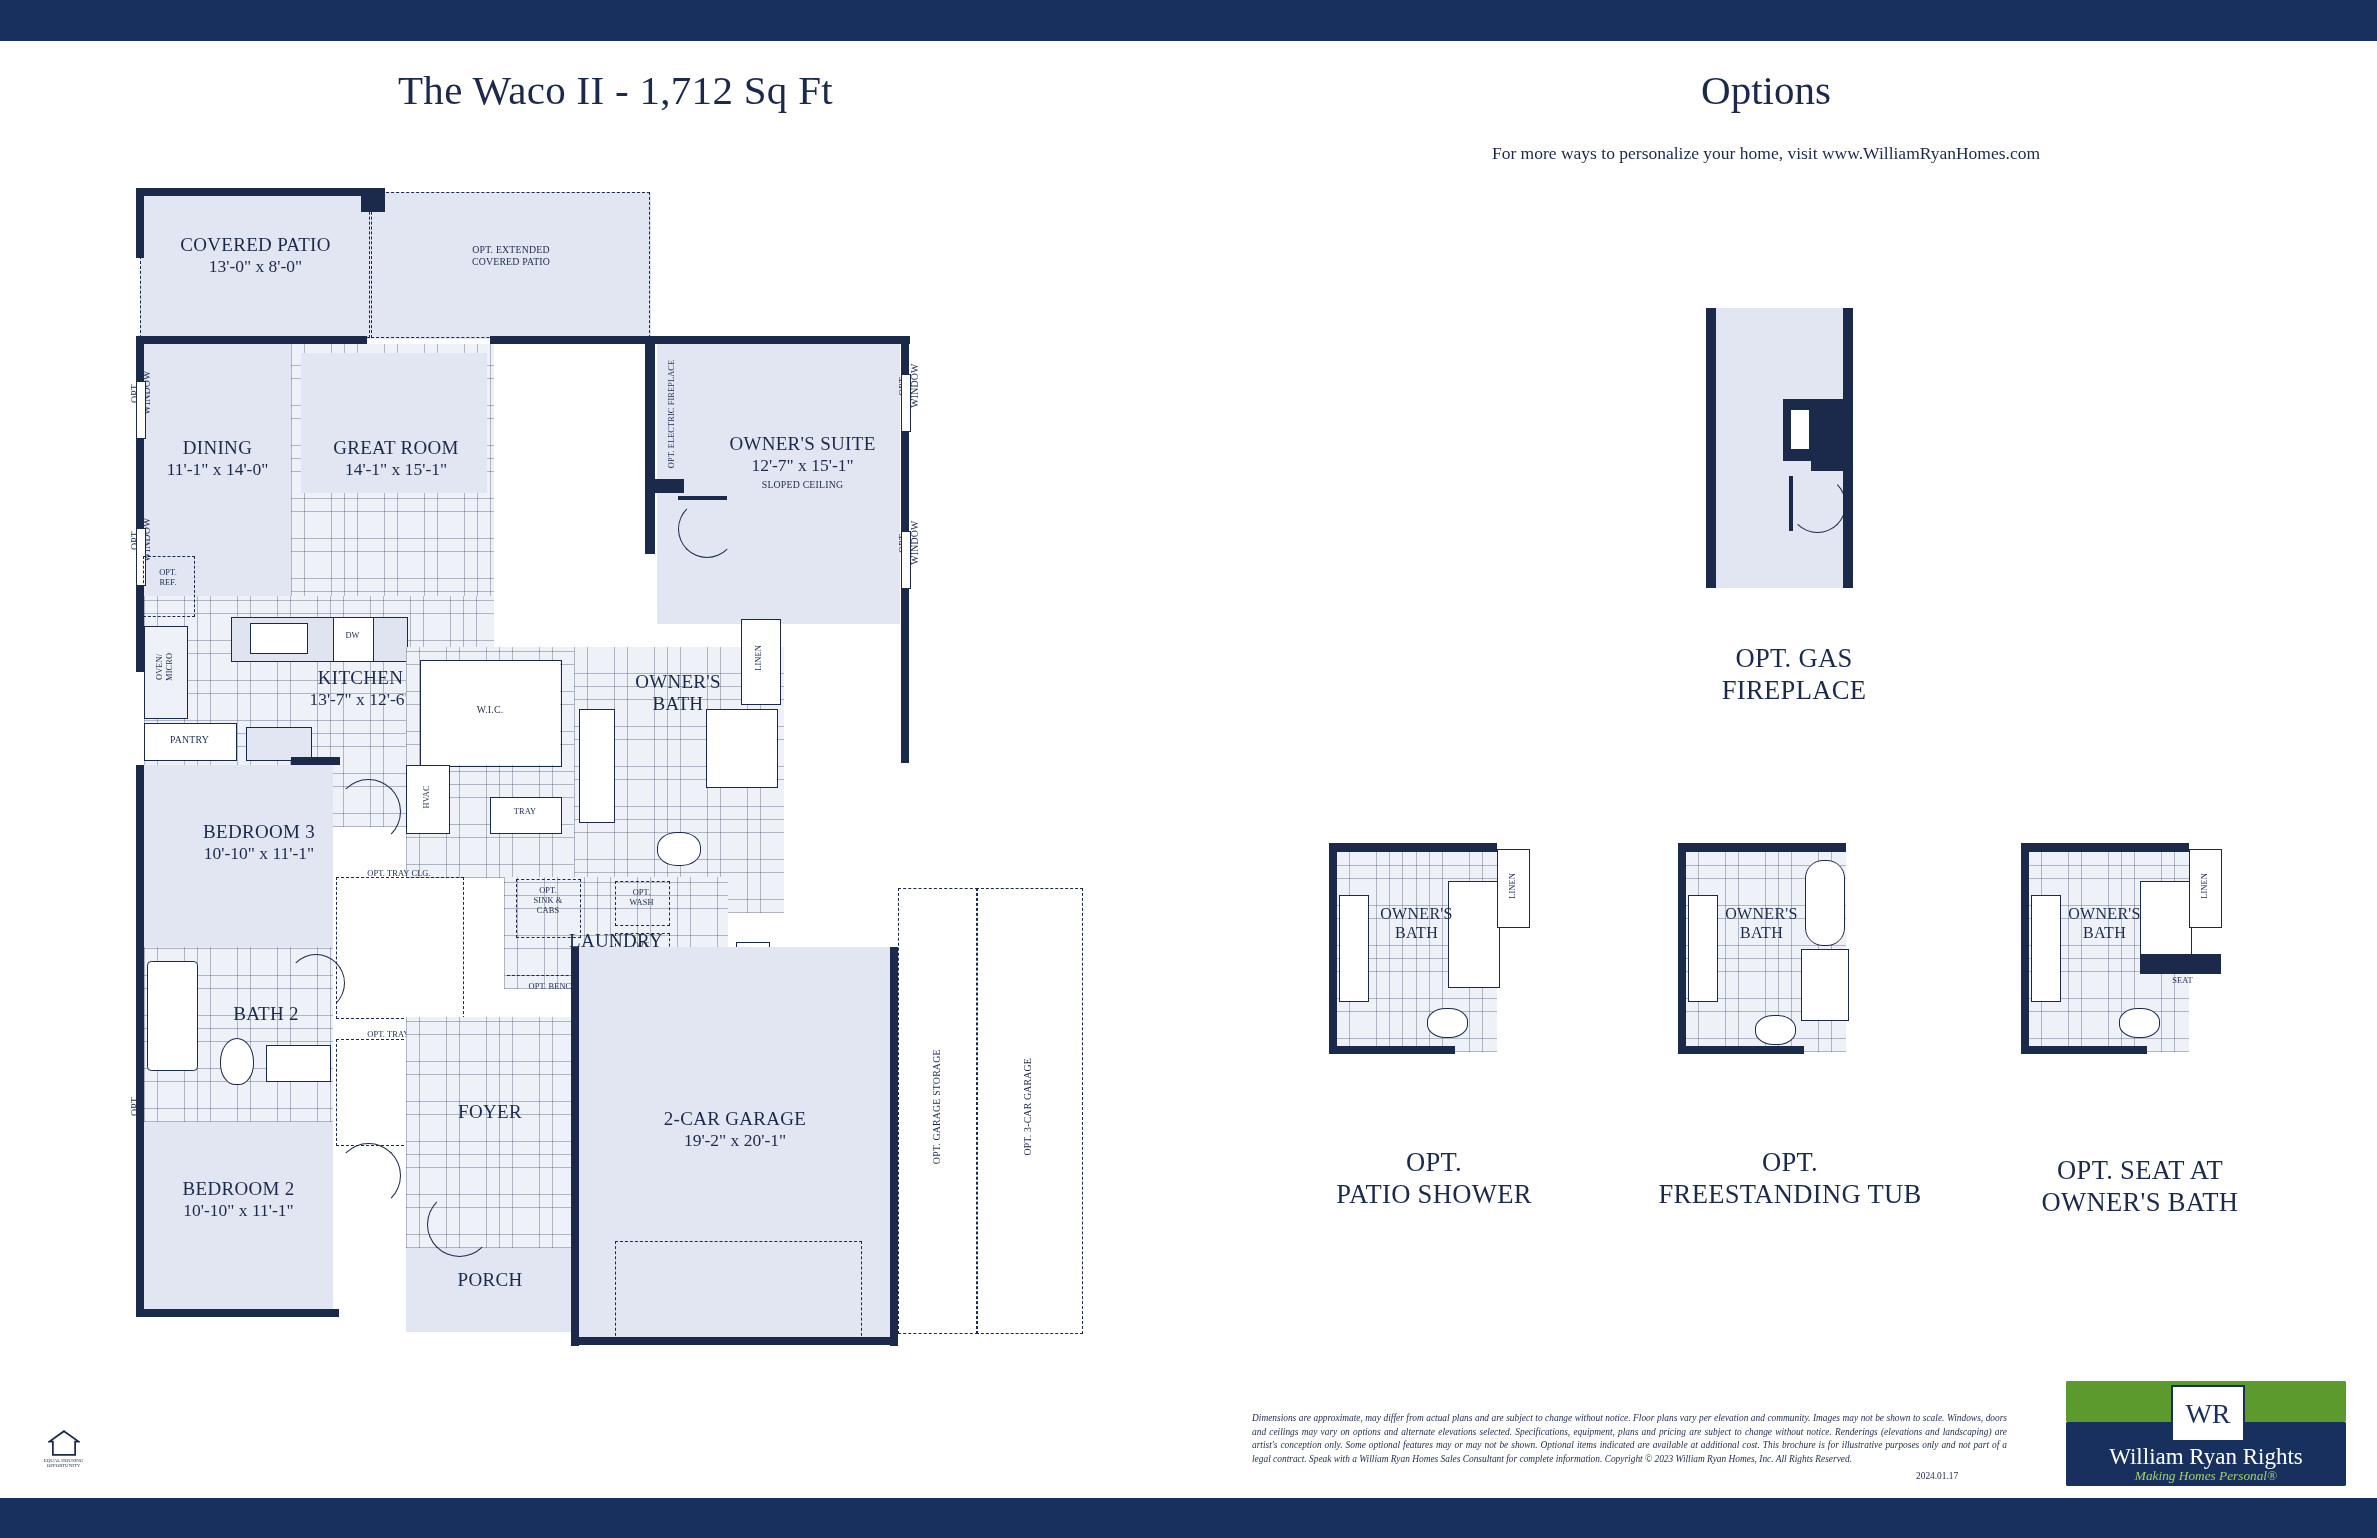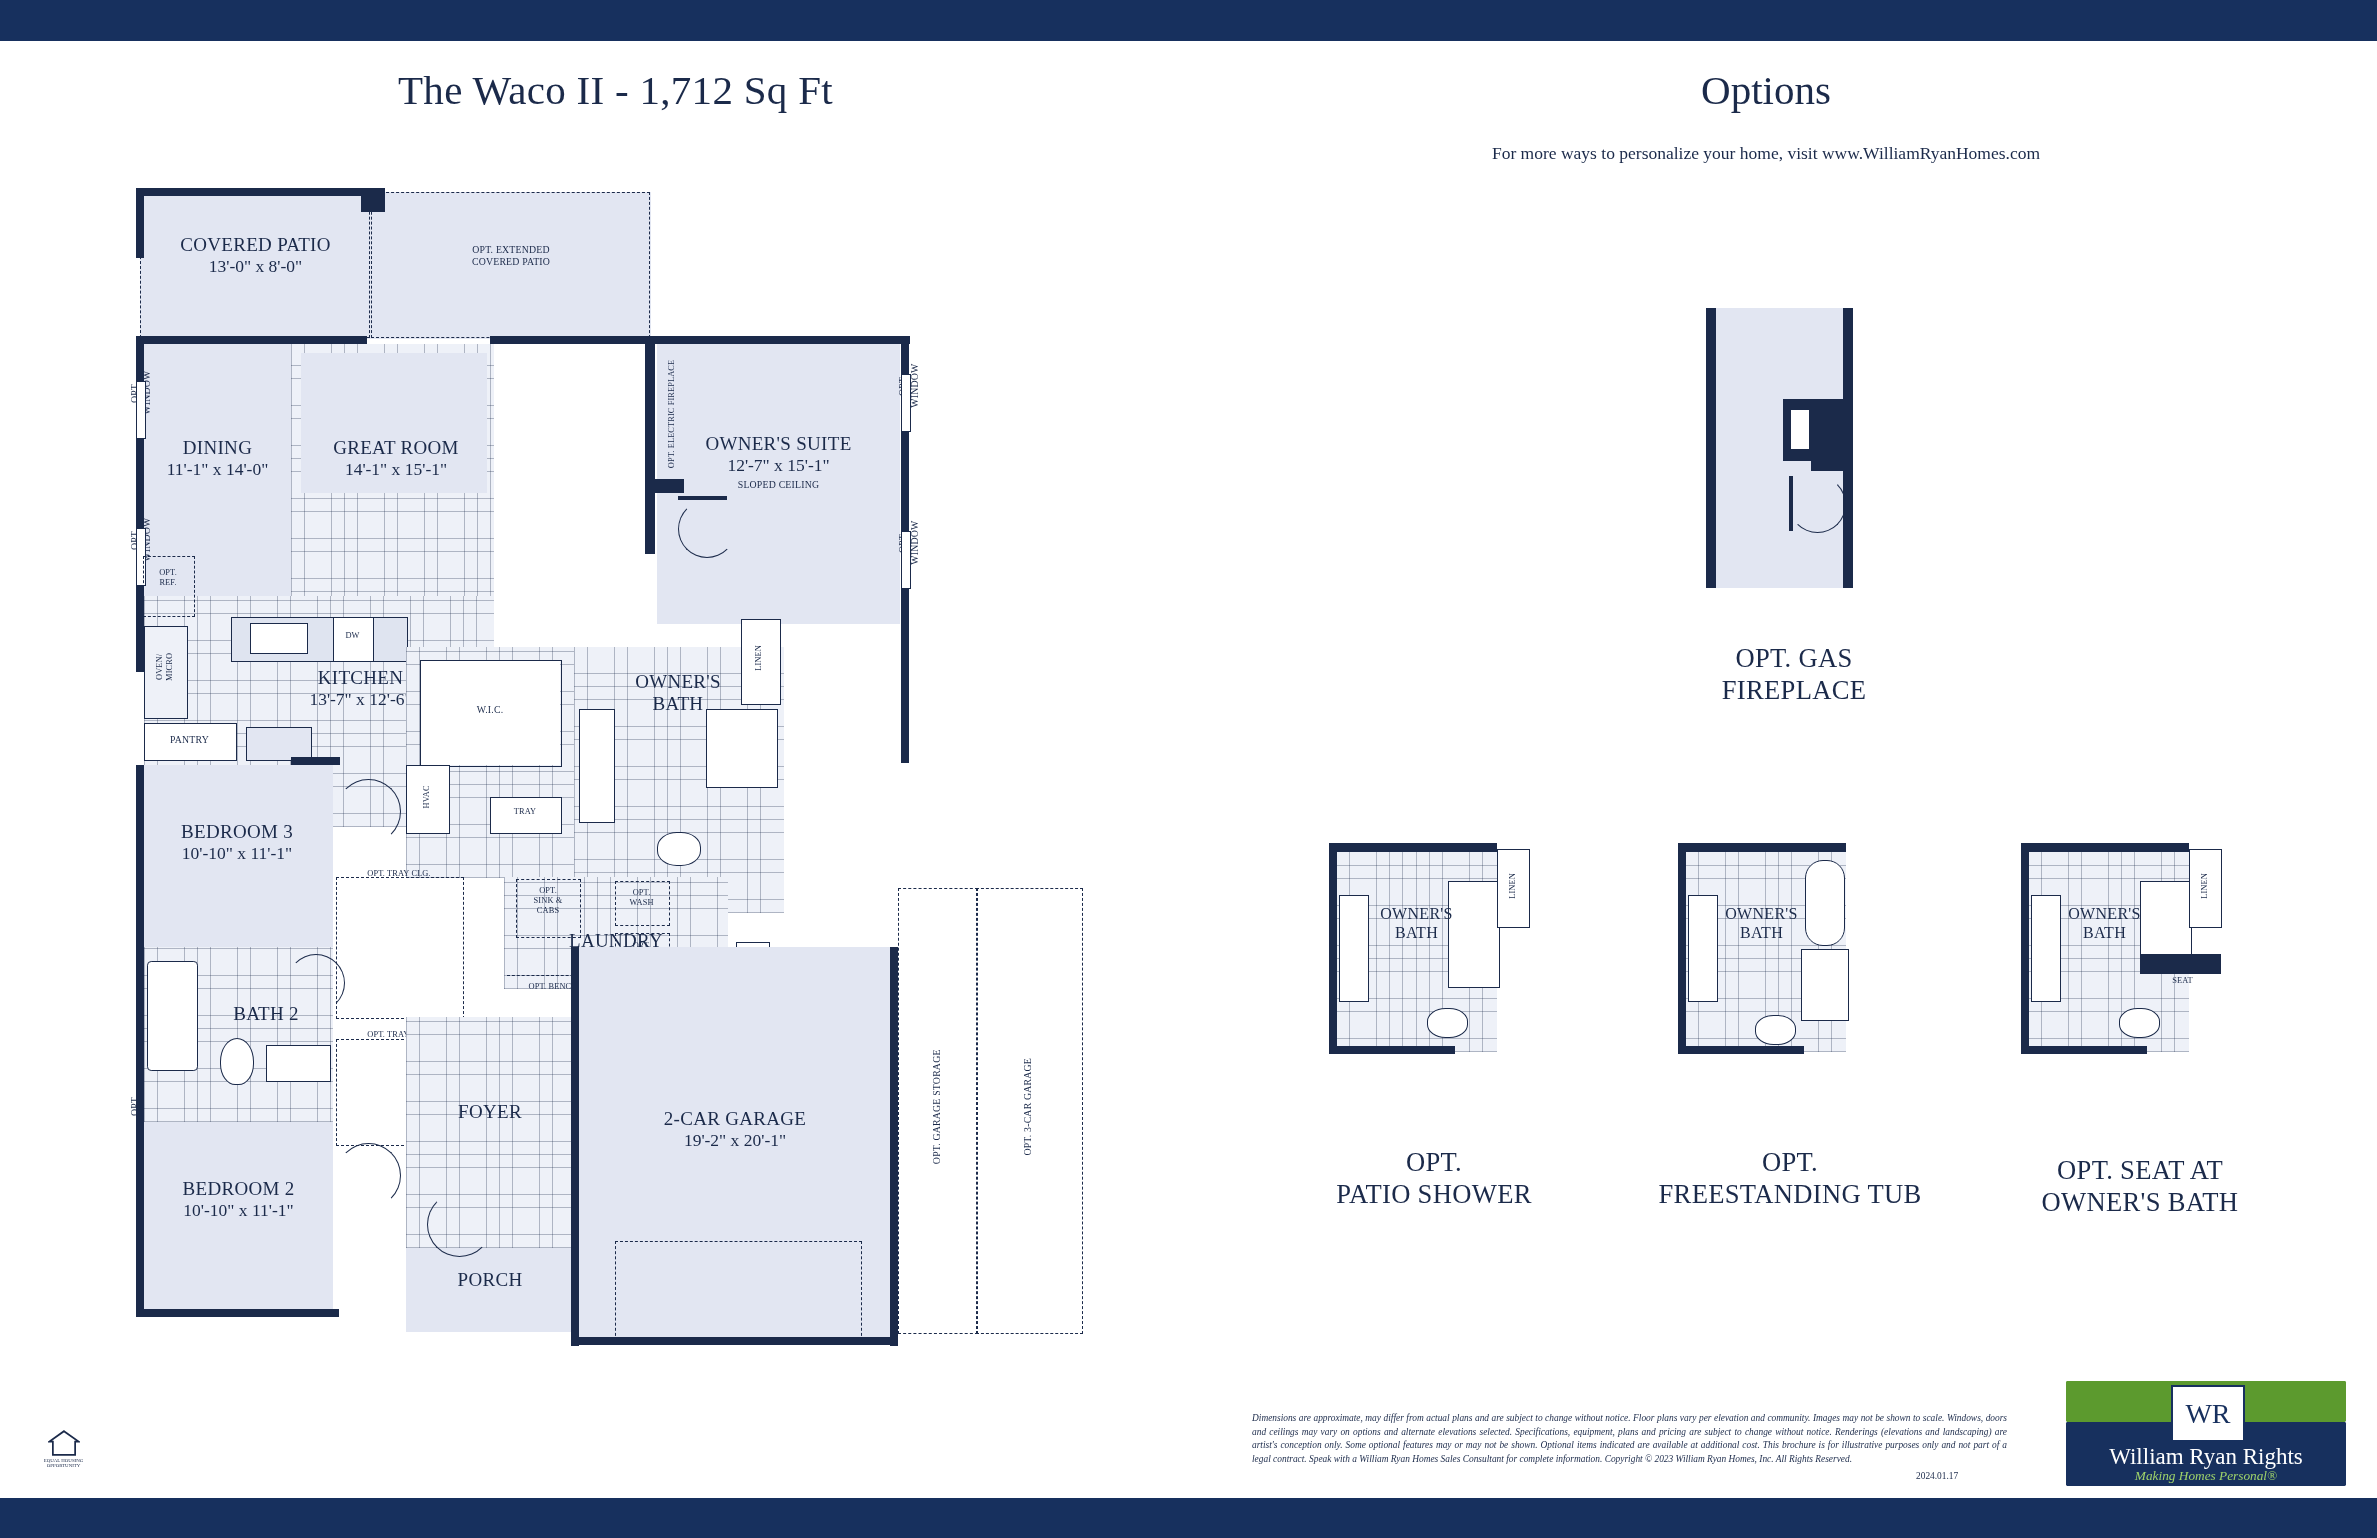--- a/index.html
+++ b/index.html
@@ -111,21 +111,21 @@
   <div class="lbl" style="left:18px;top:259px;width:147px;">
     <div class="nm">DINING</div>
     <div class="dm">11'-1" x 14'-0"</div>
   </div>
 
   <div class="lbl" style="left:165px;top:259px;width:210px;">
     <div class="nm">GREAT ROOM</div>
     <div class="dm">14'-1" x 15'-1"</div>
   </div>
 
-  <div class="lbl" style="left:531px;top:255px;width:243px;">
+  <div class="lbl" style="left:531px;top:255px;width:243px;padding-left:24px;">
     <div class="nm">OWNER'S SUITE</div>
     <div class="dm">12'-7" x 15'-1"</div>
     <div class="sm" style="margin-top:2.8px;">SLOPED CEILING</div>
   </div>
 
   <div class="lbl sm rot90" style="left:-26.6px;top:203px;width:84px;white-space:pre-line;">OPT.
 WINDOW</div>
   <div class="lbl sm rot90" style="left:-26.6px;top:350px;width:84px;white-space:pre-line;">OPT.
 WINDOW</div>
   <div class="lbl sm rot90" style="left:741px;top:196px;width:84px;white-space:pre-line;">OPT.
@@ -165,21 +165,21 @@
   <div class="thin" style="left:18px;top:448px;width:42px;height:91px;background:#eef1f8;"></div>
   <div class="lbl xs rot90" style="left:4.2px;top:479px;width:70px;white-space:pre-line;">OVEN/
 MICRO</div>
 
   <div class="thin" style="left:18px;top:545px;width:91px;height:36px;background:#fff;"></div>
   <div class="lbl sm" style="left:18px;top:556px;width:91px;">PANTRY</div>
 
   <div class="thin" style="left:120px;top:549px;width:64px;height:32px;background:#e2e6f2;"></div>
 
   <div class="room" style="left:18px;top:587px;width:189px;height:182px;"></div>
-  <div class="lbl" style="left:10px;top:643px;width:168px;padding-left:17px;">
+  <div class="lbl" style="left:32px;top:643px;width:168px;padding-left:17px;">
     <div class="nm">BEDROOM 3</div>
     <div class="dm">10'-10" x 11'-1"</div>
   </div>
   <div class="room" style="left:18px;top:944px;width:189px;height:189px;"></div>
   <div class="lbl" style="left:18px;top:1000px;width:189px;">
     <div class="nm">BEDROOM 2</div>
     <div class="dm">10'-10" x 11'-1"</div>
   </div>
 
   <div class="tile" style="left:18px;top:769px;width:189px;height:175px;"></div>

